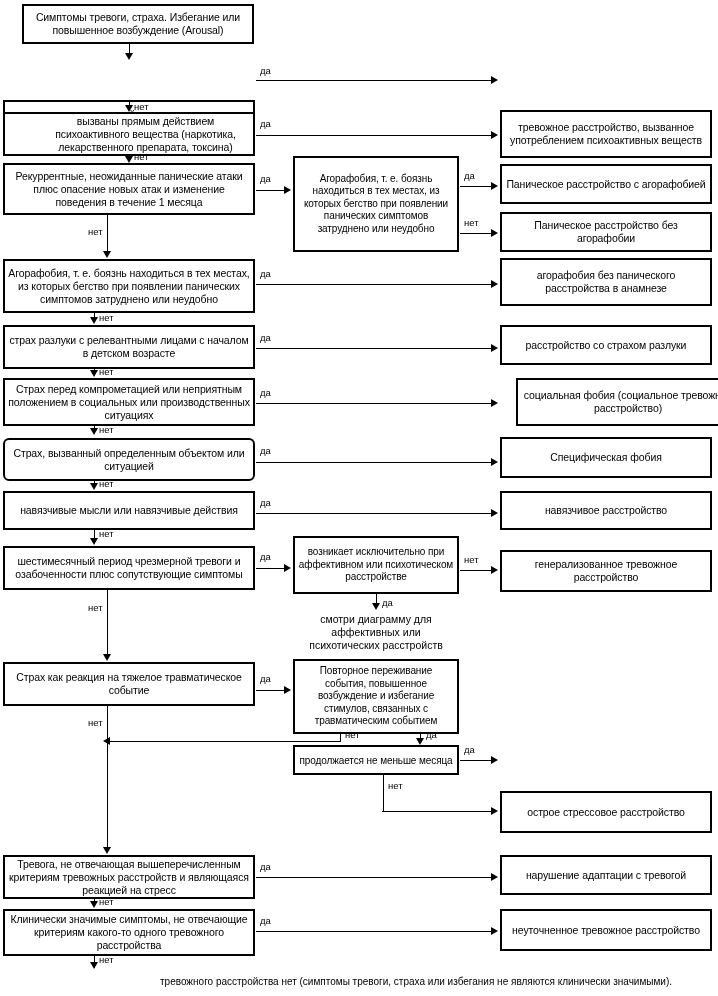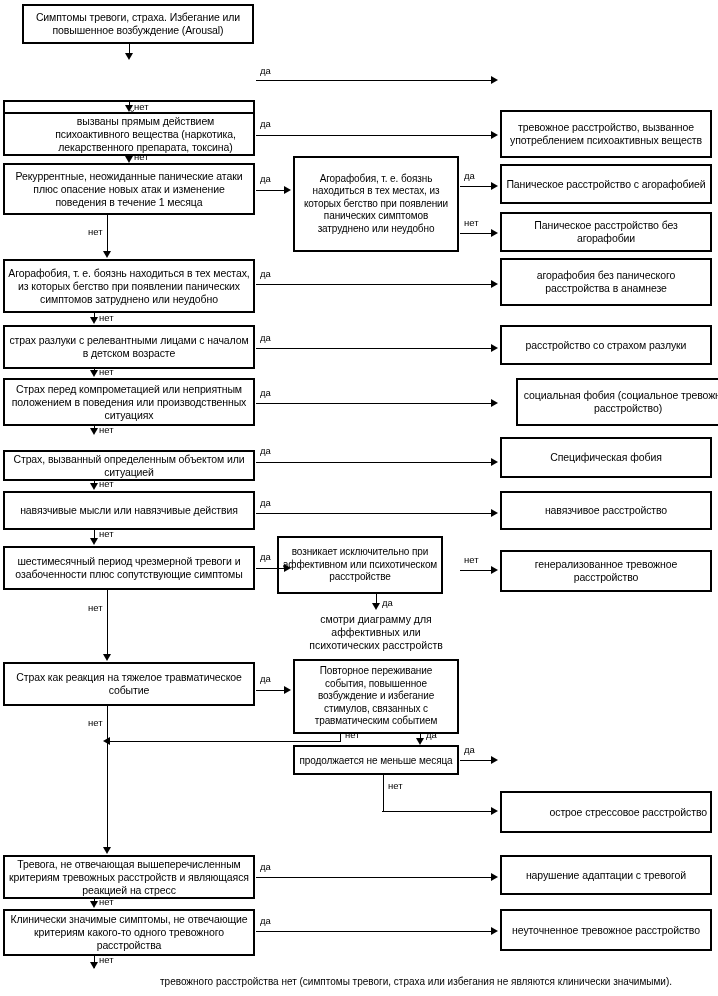--- a/index.html
+++ b/index.html
@@ -111,24 +111,24 @@
 
   <div class="box" style="left:3px; top:259px; width:252px; height:54px;">
     <span>Агорафобия, т. е. боязнь находиться в тех местах, из которых бегство при появлении панических симптомов затруднено или неудобно</span>
   </div>
 
   <div class="box" style="left:3px; top:325px; width:252px; height:44px;">
     <span>страх разлуки с релевантными лицами с началом в детском возрасте</span>
   </div>
 
   <div class="box" style="left:3px; top:378px; width:252px; height:48px;">
-    <span>Страх перед компрометацией или неприятным положением в поведения или производственных ситуациях</span>
-  </div>
-
-  <div class="box" style="left:3px; top:450px; width:252px; height:31px;">
+    <span>Страх перед компрометацией или неприятным положением в социальных или производственных ситуациях</span>
+  </div>
+
+  <div class="box" style="left:3px; top:438px; width:252px; height:43px;border-radius:6px;">
     <span>Страх, вызванный определенным объектом или ситуацией</span>
   </div>
 
   <div class="box" style="left:3px; top:491px; width:252px; height:39px;">
     <span>навязчивые мысли или навязчивые действия</span>
   </div>
 
   <div class="box" style="left:3px; top:546px; width:252px; height:44px;">
     <span>шестимесячный период чрезмерной тревоги и озабоченности плюс сопутствующие симптомы</span>
   </div>
@@ -142,21 +142,21 @@
   </div>
 
   <div class="box" style="left:3px; top:909px; width:252px; height:47px;">
     <span>Клинически значимые симптомы, не отвечающие критериям какого-то одного тревожного расстройства</span>
   </div>
 
   <div class="box" style="left:293px; top:156px; width:166px; height:96px; font-size:10px; line-height:12.5px;">
     <span>Агорафобия, т. е. боязнь находиться в тех местах, из которых бегство при появлении панических симптомов затруднено или неудобно</span>
   </div>
 
-  <div class="box" style="left:277px; top:536px; width:166px; height:58px; font-size:10px; line-height:12.5px;">
+  <div class="box" style="left:293px; top:536px; width:166px; height:58px; font-size:10px; line-height:12.5px;">
     <span>возникает исключительно при аффективном или психотическом расстройстве</span>
   </div>
 
   <div class="box" style="left:293px; top:659px; width:166px; height:75px; font-size:10px; line-height:12.5px;">
     <span>Повторное переживание события, повышенное возбуждение и избегание стимулов, связанных с травматическим событием</span>
   </div>
 
   <div class="box" style="left:293px; top:745px; width:166px; height:30px; font-size:10px;">
     <span>продолжается не меньше месяца</span>
   </div>
@@ -192,21 +192,21 @@
 
   <div class="box" style="left:500px; top:491px; width:212px; height:39px;">
     <span>навязчивое расстройство</span>
   </div>
 
   <div class="box" style="left:500px; top:550px; width:212px; height:42px;">
     <span>генерализованное тревожное расстройство</span>
   </div>
 
 
-  <div class="box" style="left:500px; top:791px; width:212px; height:42px;text-align:right;">
+  <div class="box" style="left:500px; top:791px; width:212px; height:42px;">
     <span>острое стрессовое расстройство</span>
   </div>
 
   <div class="box" style="left:500px; top:855px; width:212px; height:40px;">
     <span>нарушение адаптации с тревогой</span>
   </div>
 
   <div class="box" style="left:500px; top:909px; width:212px; height:42px;">
     <span>неуточненное тревожное расстройство</span>
   </div>

